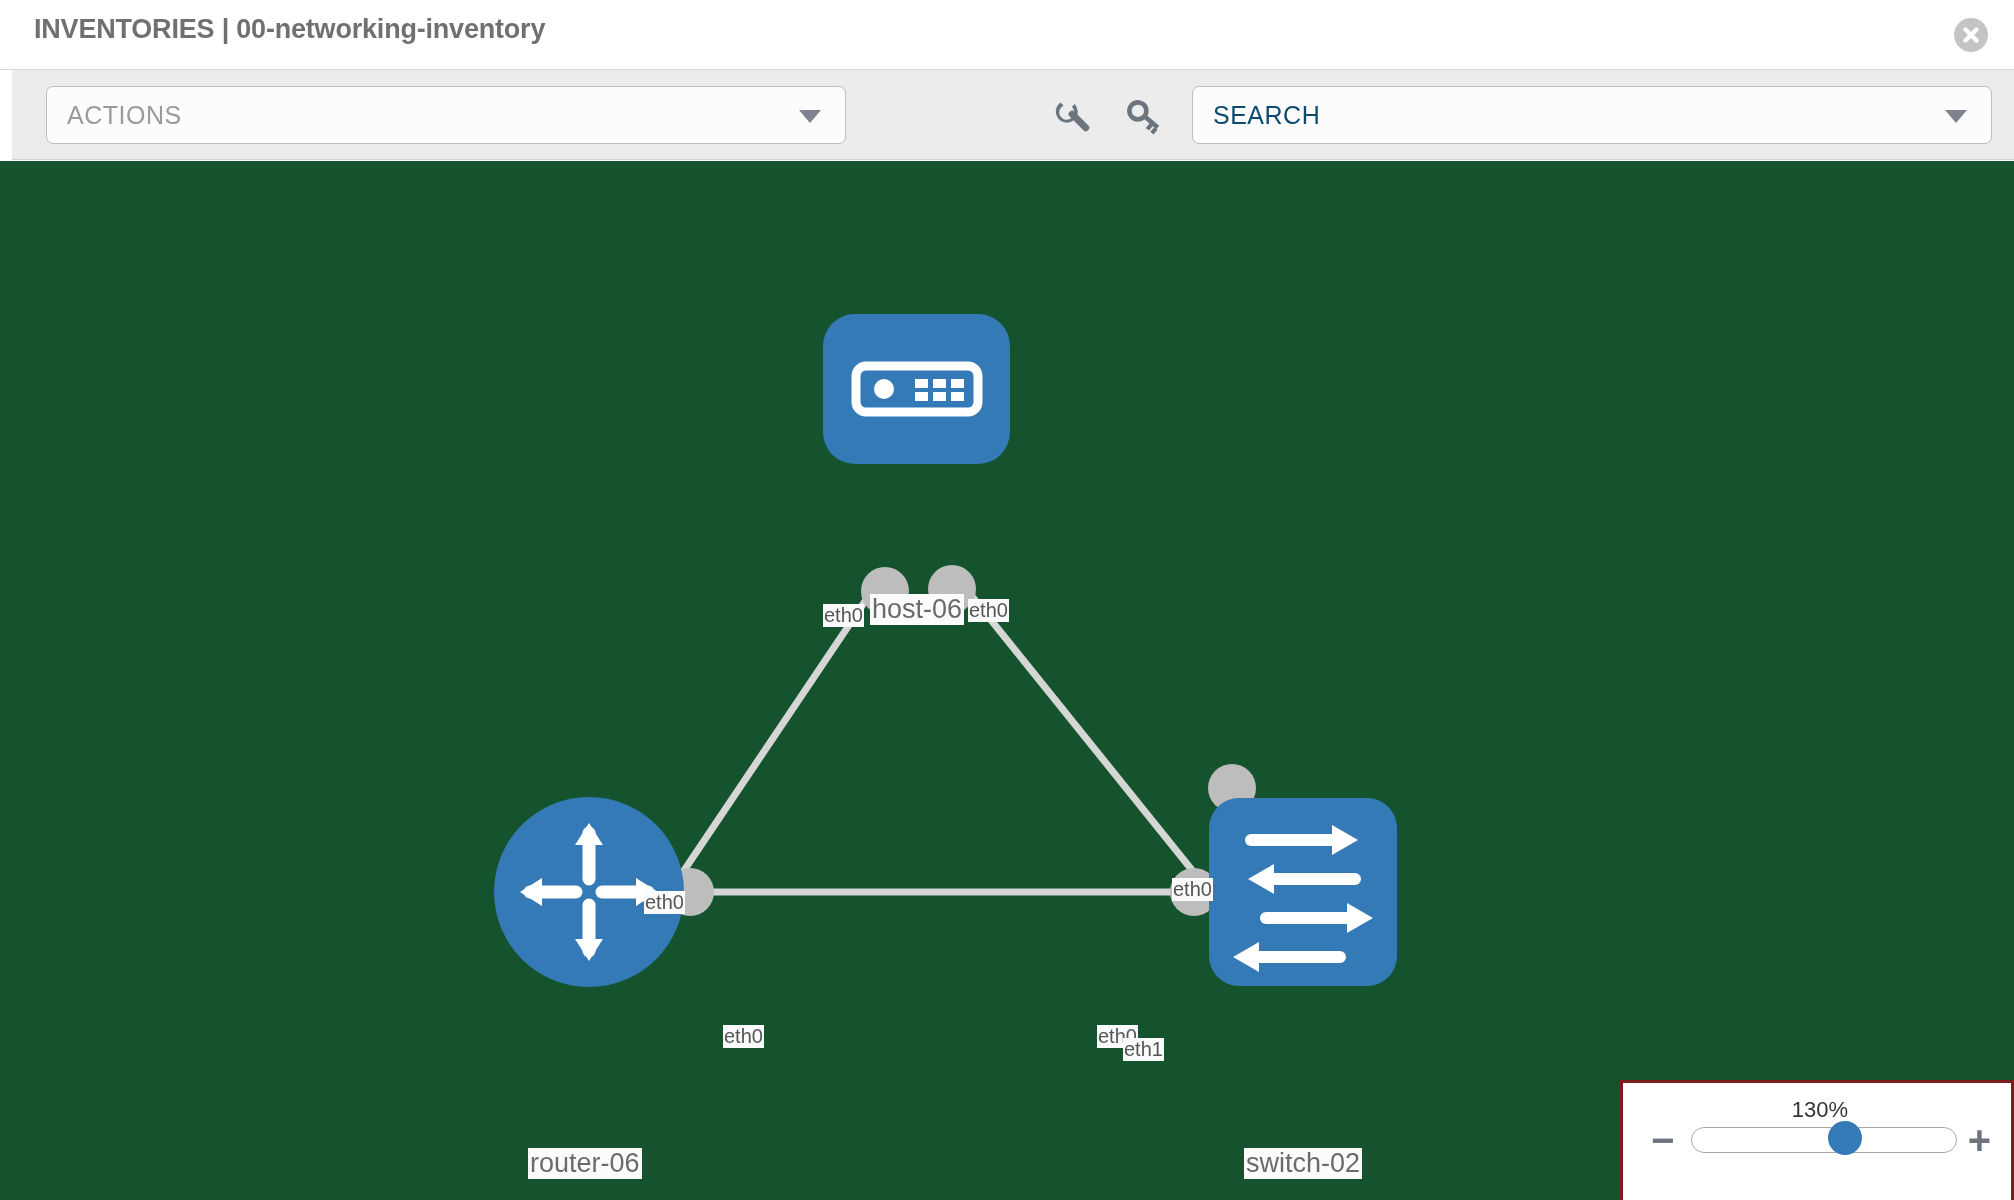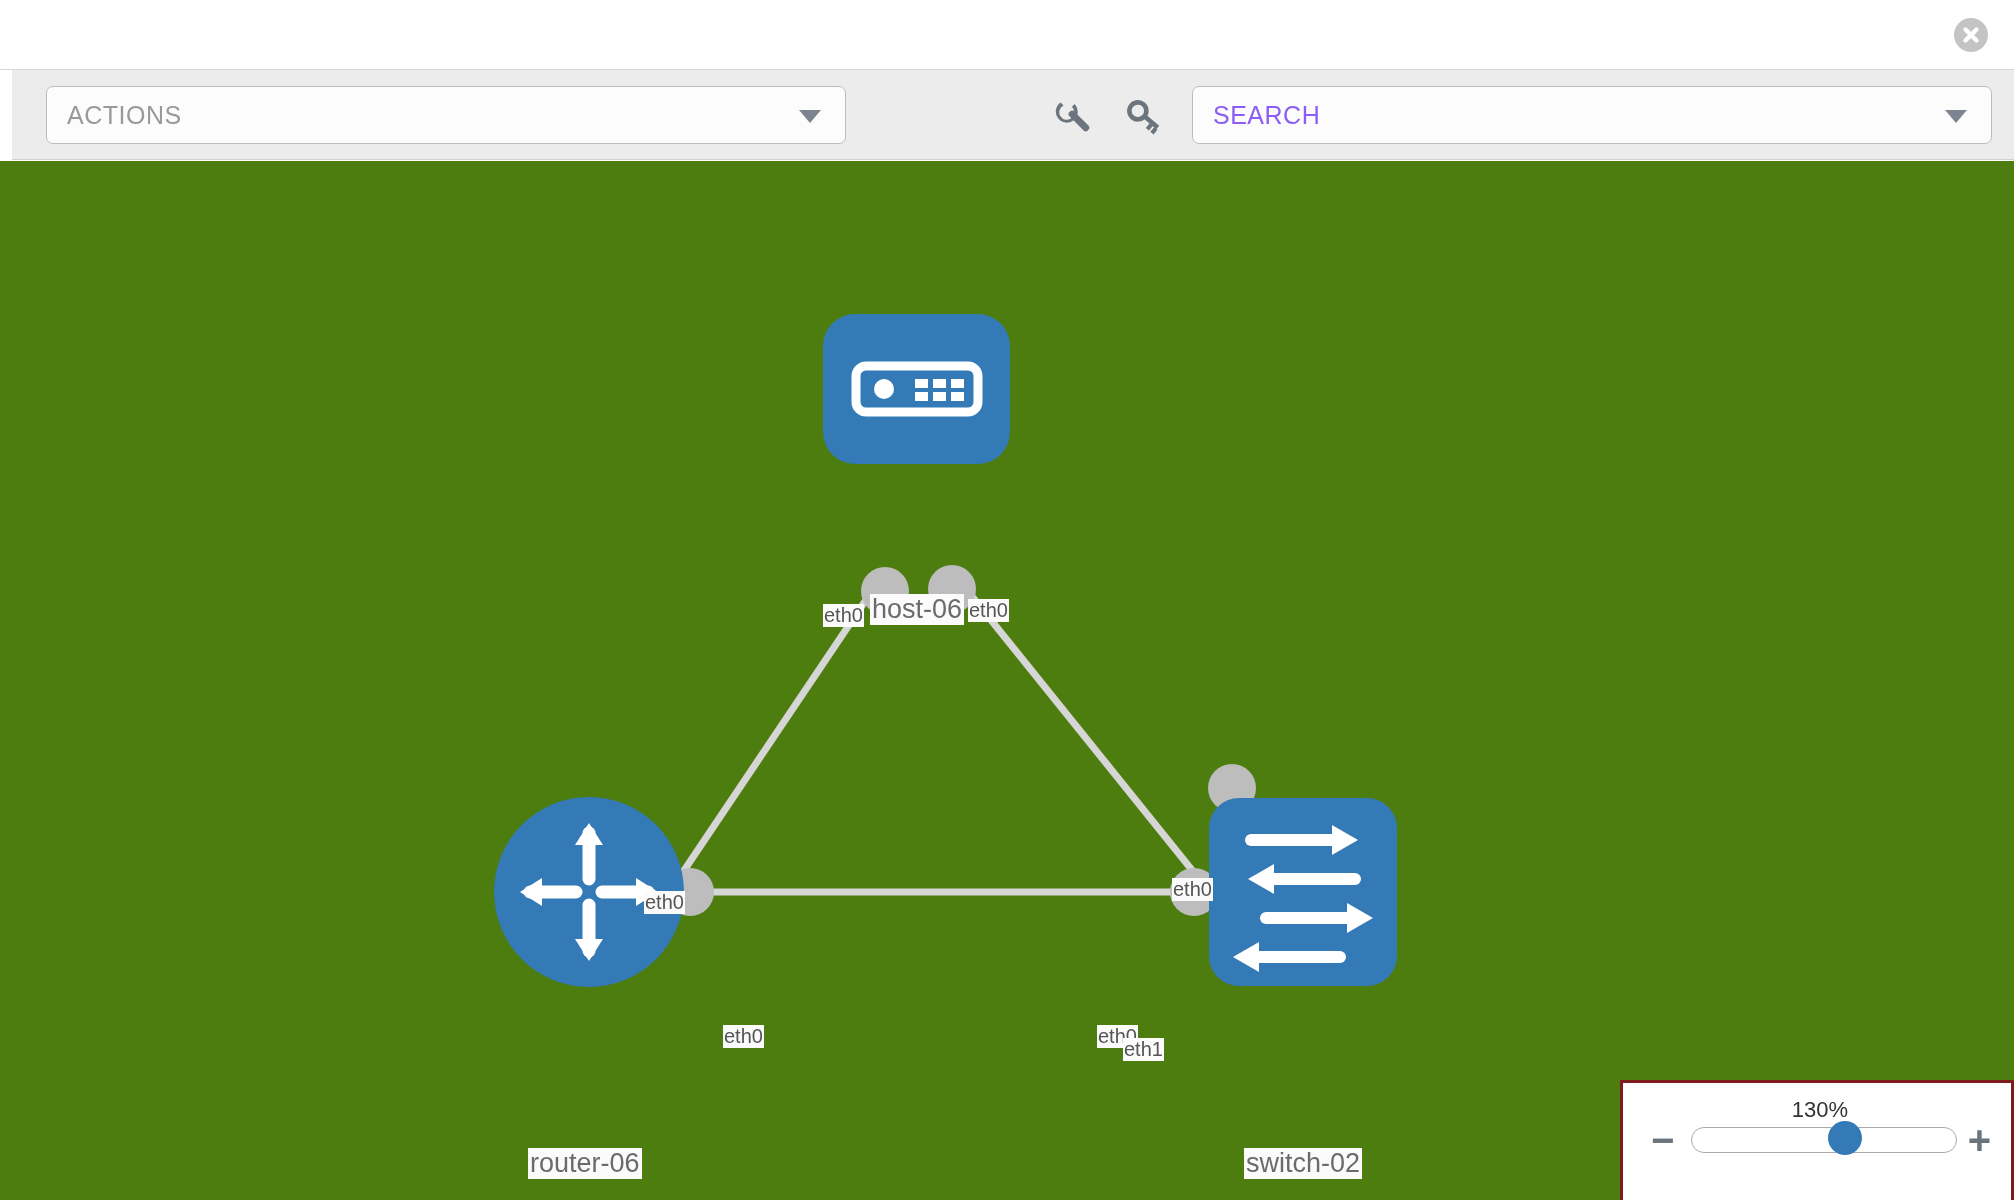--- a/index.html
+++ b/index.html
@@ -76,30 +76,30 @@
 
   .search-select {
     position: absolute; left: 1180px; top: 16px;
     width: 800px; height: 58px;
     background: #fcfcfc;
     border: 1px solid #bdbdbd;
     border-radius: 7px;
   }
   .search-label {
     position: absolute; left: 20px; top: 14px;
-    font-size: 25px; color: #8b5cf6;
+    font-size: 25px; color: #0c4a6e;
     letter-spacing: 0.5px;
   }
   .search-caret { right: 24px; top: 23px; }
 
   
   .canvas {
     position: absolute; left: 0; top: 161px;
     width: 2014px; height: 1039px;
-    background: #4d7c0f;
+    background: #14532d;
     overflow: hidden;
   }
   #topo-svg { position: absolute; left: 0; top: 0; }
 
   .node-label {
     position: absolute;
     font-size: 27px;
     color: #6b6b6b;
     background: #fbfbfb;
     white-space: nowrap;
@@ -151,20 +151,21 @@
     background: #337ab7;
     cursor: pointer;
   }
 </style>
 </head>
 <body>
 
 <div id="app">
 
   <div class="header">
+    <div class="header-title">INVENTORIES | 00-networking-inventory</div>
     <div class="close-btn">
       <svg width="34" height="34" viewBox="0 0 34 34">
         <circle cx="17" cy="17" r="17" fill="#c4c4c4"></circle>
         <path d="M11.5 11.5 L22.5 22.5 M22.5 11.5 L11.5 22.5" stroke="#ffffff" stroke-width="4.4" stroke-linecap="round"></path>
       </svg>
     </div>
   </div>
 
   <div class="toolbar">
 

